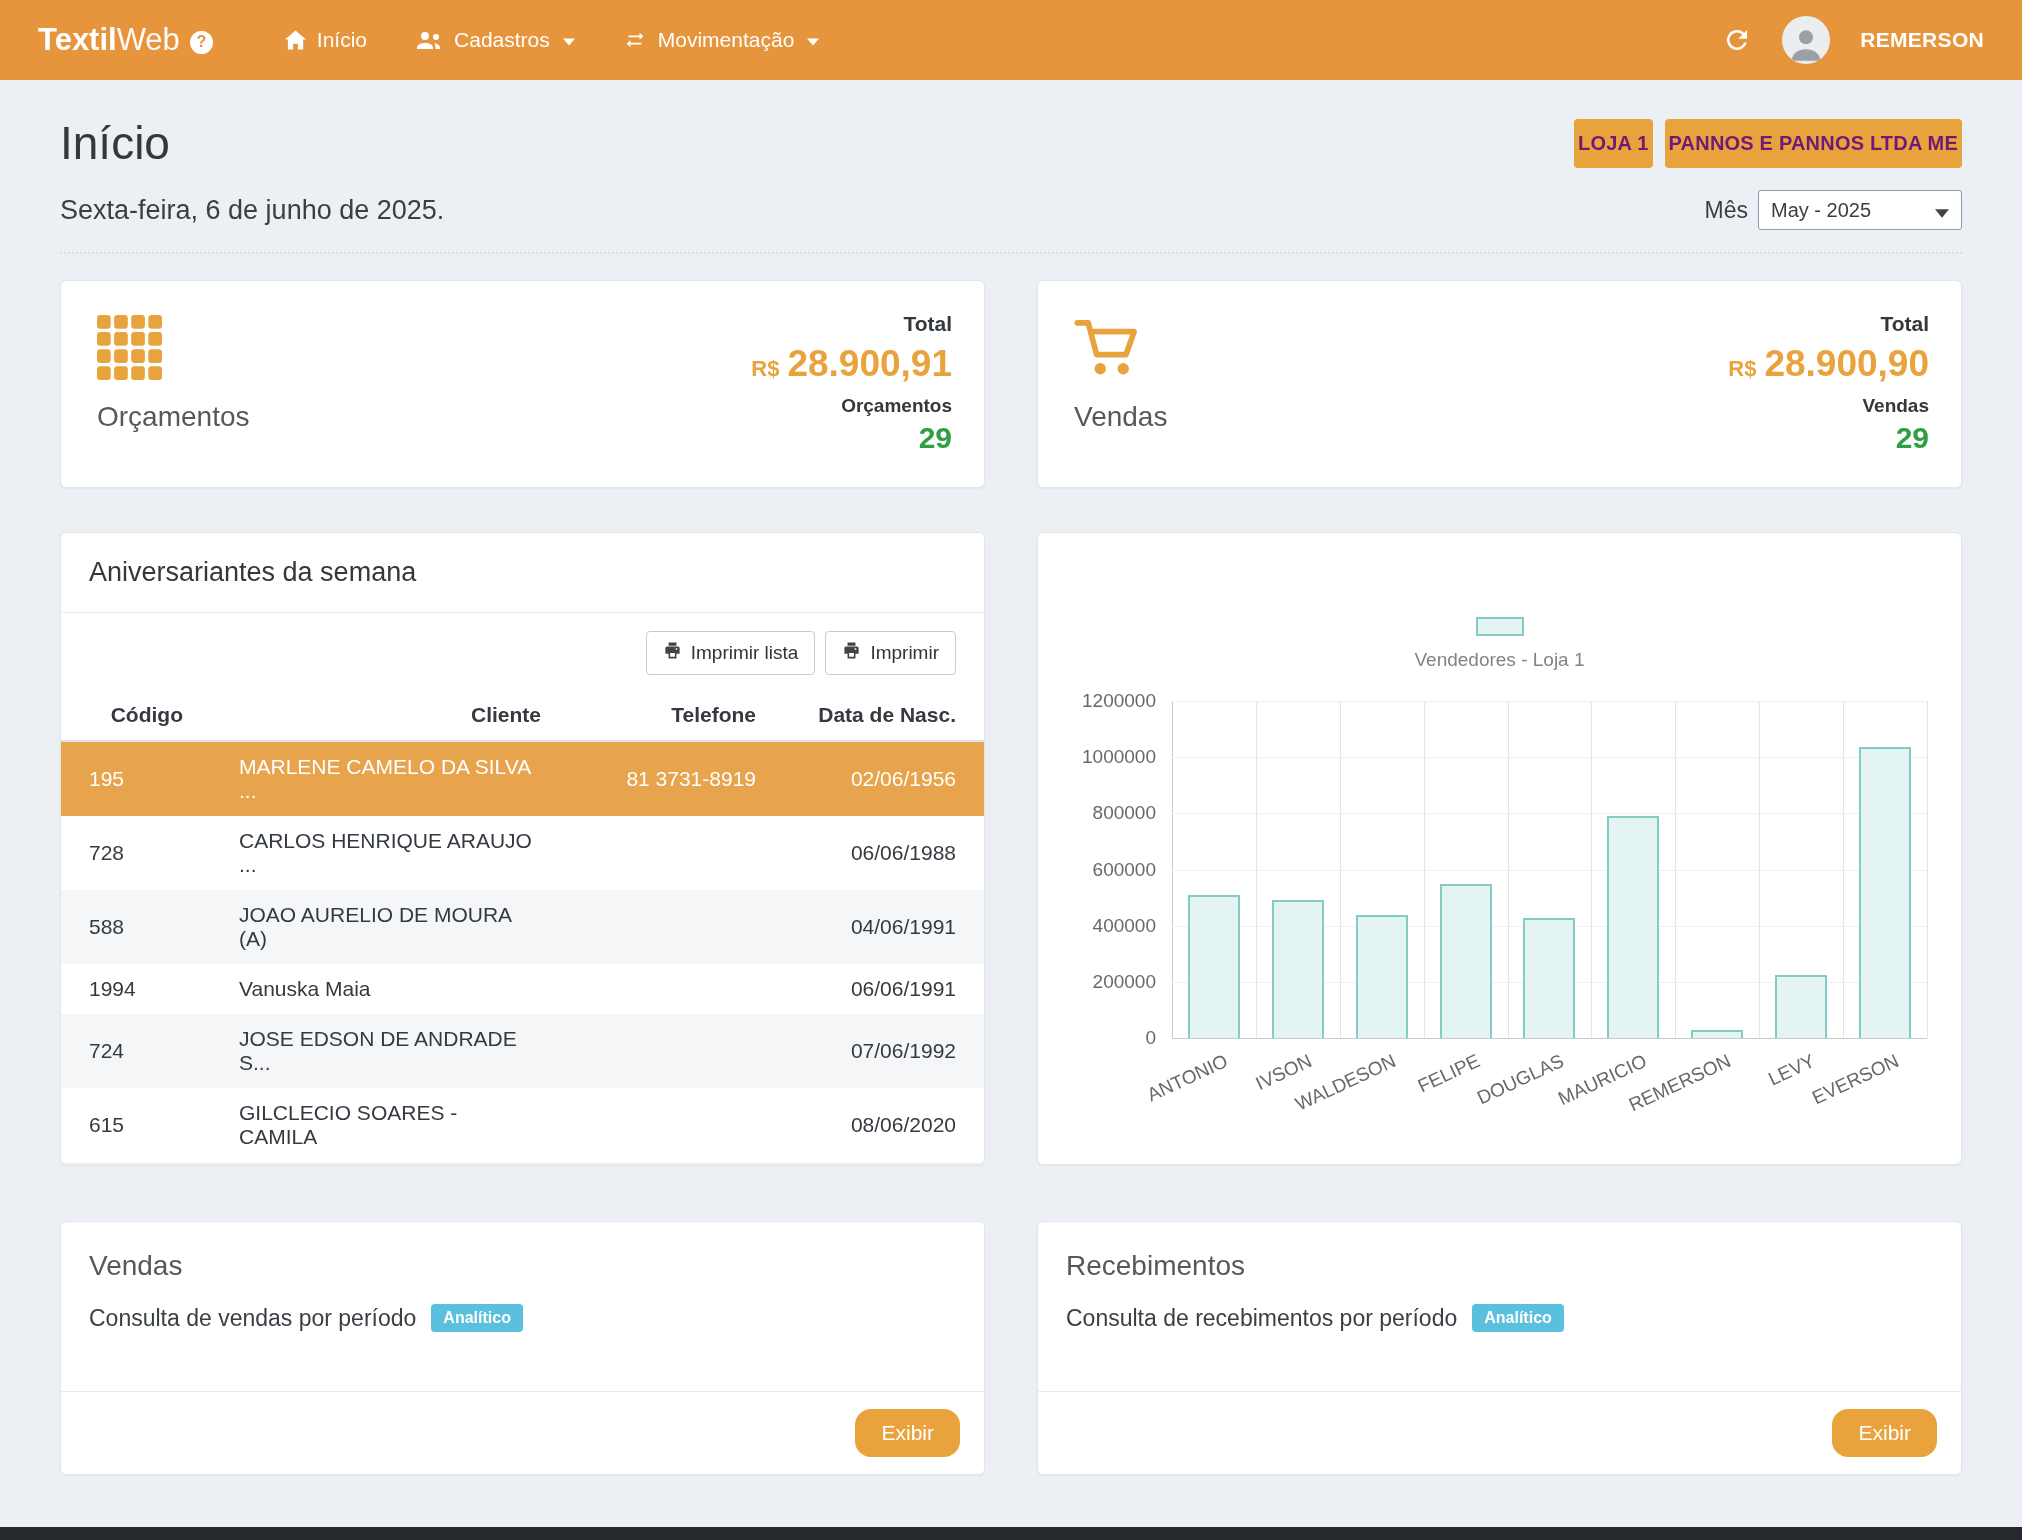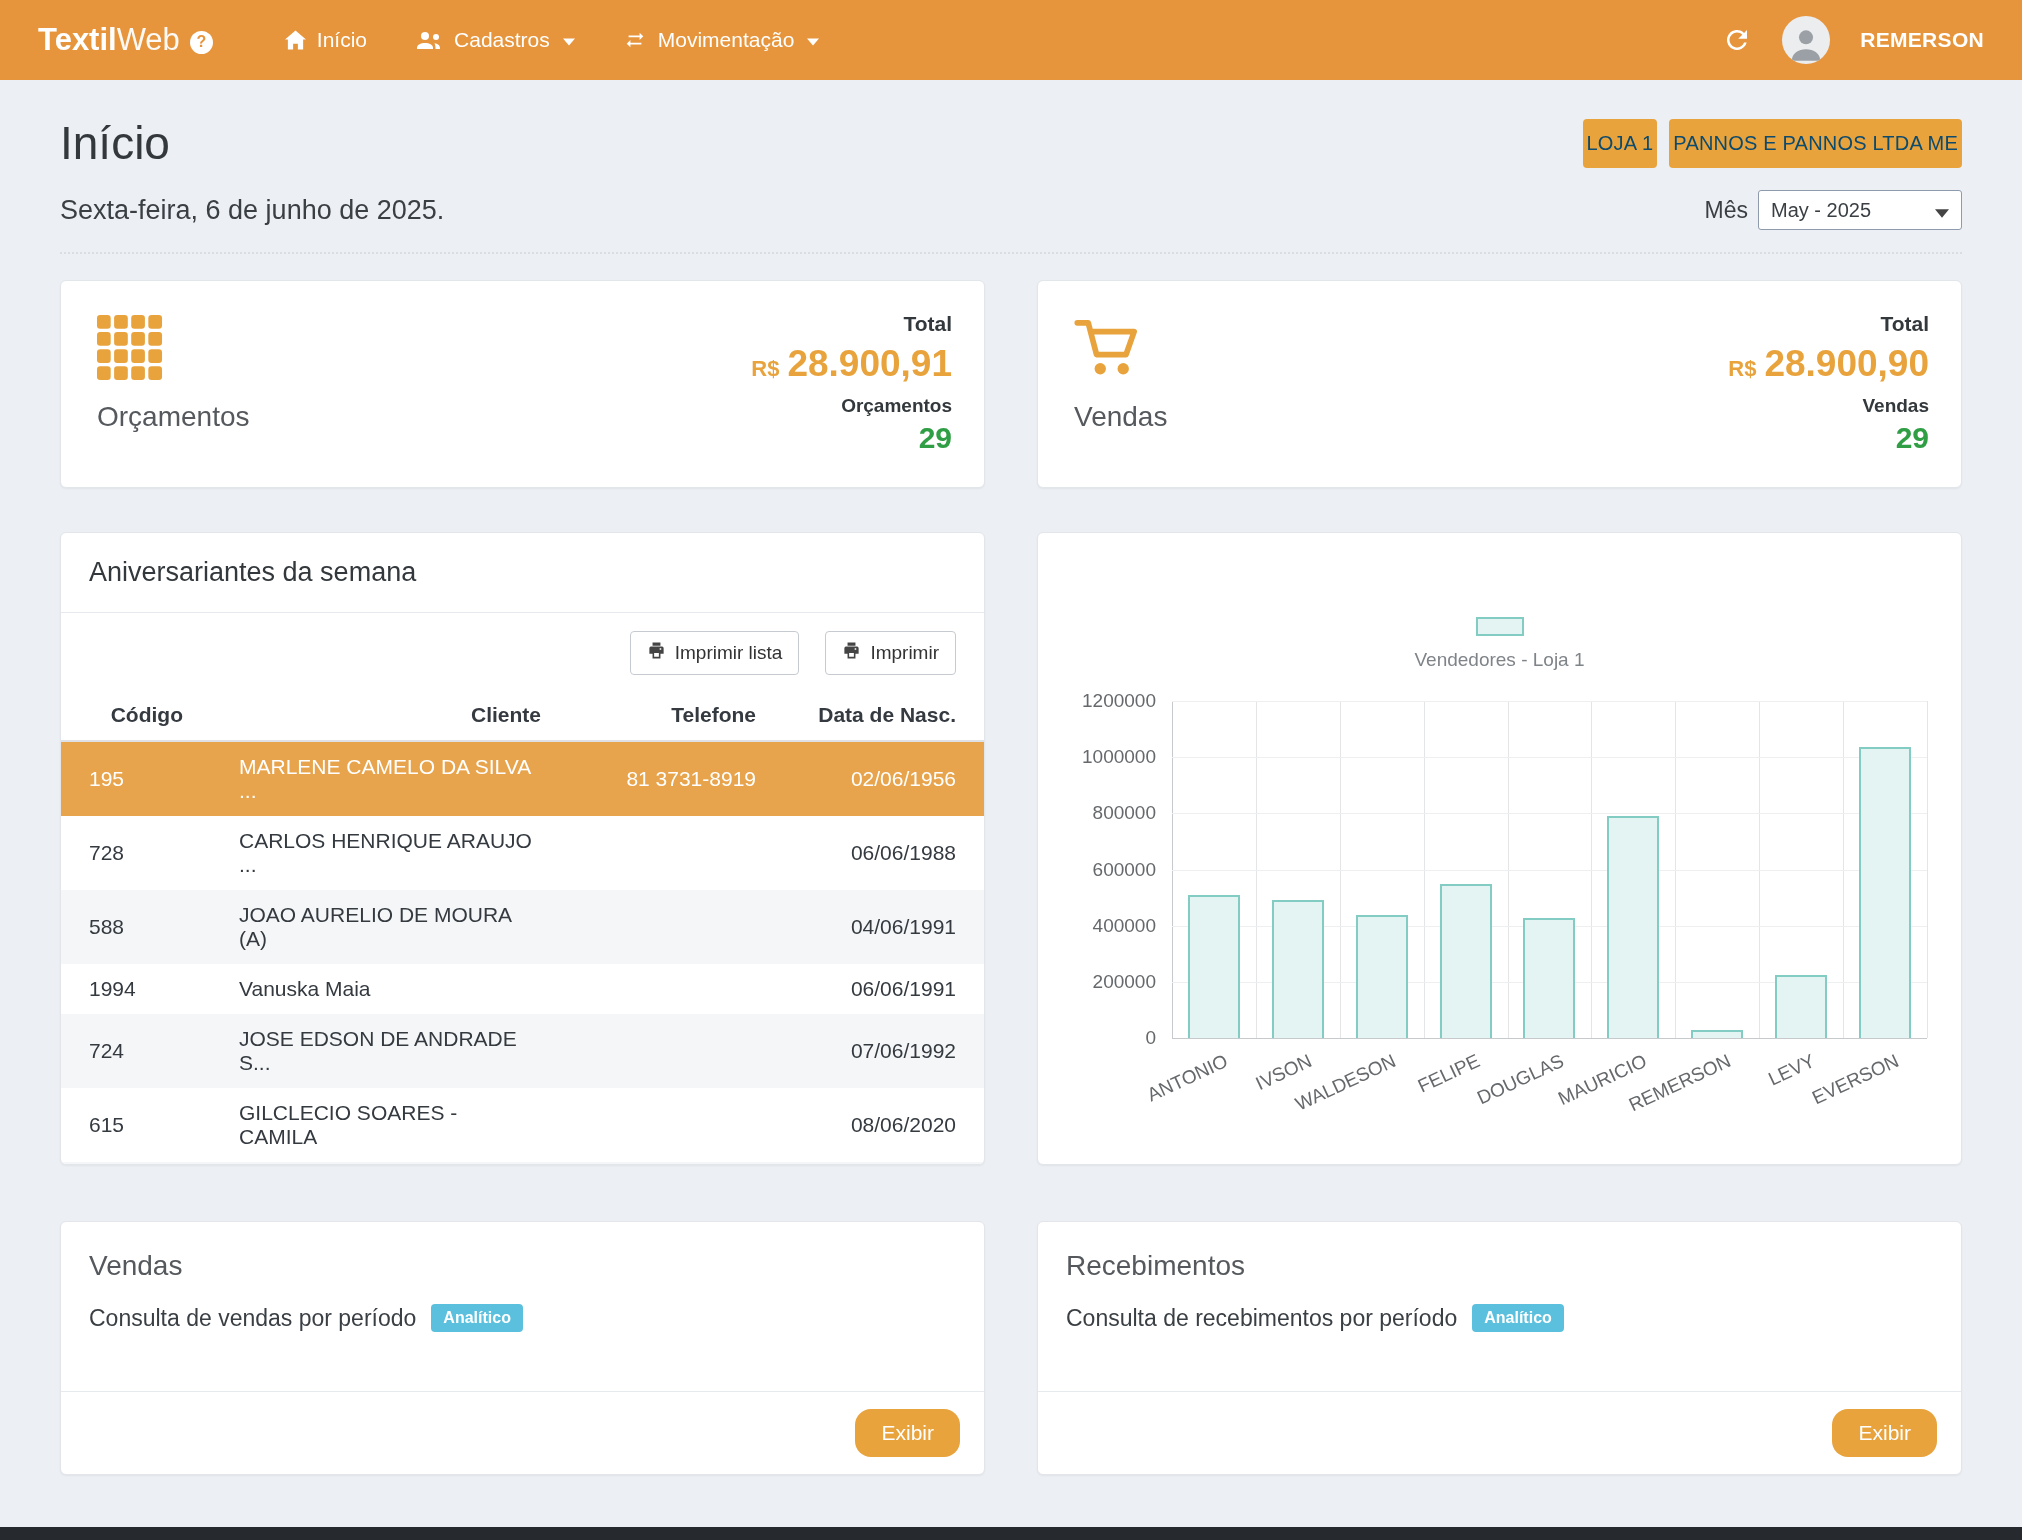--- a/index.html
+++ b/index.html
@@ -41,22 +41,22 @@
     overflow:hidden;
   }
   .user-name { font-size: 21px; font-weight: 700; letter-spacing:.3px; }
 
   
   .content { padding: 22px 60px 0; }
   .header-row { display:flex; justify-content:space-between; align-items:center; margin-top: 14px; }
   h1.page-title { font-size: 46px; font-weight: 500; color:#33383C; }
   .company-buttons { display:flex; gap: 12px; }
   .btn-orange {
-    background: var(--accent, #E8A33D); color:#0c4a6e;
-    font-weight: 400; font-size: 20px;
+    background: var(--accent, #E8A33D); color:#701a75;
+    font-weight: 700; font-size: 20px;
     padding: 13px 4px; border-radius: 4px; border:none; cursor:pointer;
     letter-spacing:.2px;
   }
   .date-row {
     display:flex; justify-content:space-between; align-items:center;
     margin-top: 20px; padding-bottom: 22px;
     border-bottom: 2px dotted #D9DDE4;
   }
   .date-text { font-size: 27px; }
   .month-picker { display:flex; align-items:center; gap: 10px; font-size: 23px; }
@@ -86,21 +86,21 @@
   .count-label { font-size: 19px; font-weight:700; margin-top: 6px; color:#33383C; }
   .count-val { font-size: 30px; font-weight:700; color: var(--green, #2F9E44); margin-top:2px; }
 
   
   .middle-row { display:flex; gap: 52px; margin-top: 44px; }
   .middle-card { flex:1; height: 633px; overflow:hidden; }
   .card-header {
     padding: 24px 28px; font-size: 27px; color:#33383C;
     border-bottom: 1px solid #E6E9ED;
   }
-  .toolbar { display:flex; justify-content:flex-end; gap: 26px; padding: 18px 28px 16px; margin-left: 40px; }
+  .toolbar { display:flex; justify-content:flex-end; gap: 10px; padding: 18px 28px 16px; margin-left: 40px; }
   .btn-light {
     display:flex; align-items:center; gap: 9px;
     border:1px solid #C6CBD1; background:#fff; border-radius:4px;
     padding: 9px 16px; font-size: 19px; color:#333; cursor:pointer;
   }
   .btn-light svg { color:#444; }
   table.bday { width:100%; border-collapse:collapse; font-size: 21px; color:#343A40; }
   table.bday th {
     text-align:right; font-weight:700;
     padding: 12px 28px 13px; border-bottom: 2px solid #DEE2E6;

